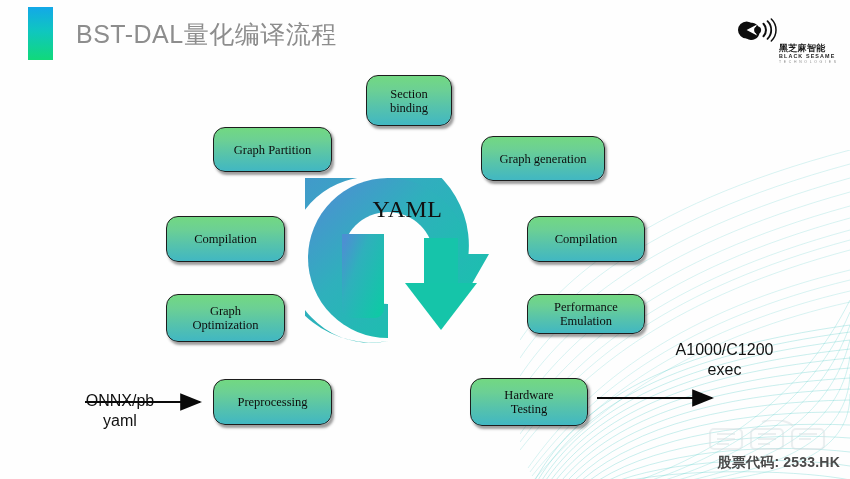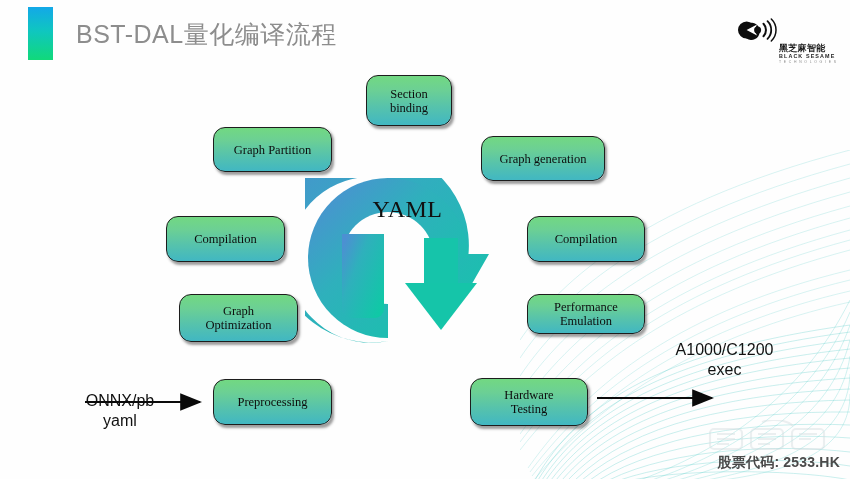--- a/index.html
+++ b/index.html
@@ -277,21 +277,21 @@
       </div>
       <div class="fbox" style="left: 481px; top: 136px; width: 124px; height: 45px;">
         <span style="white-space: pre-line;">Graph generation</span>
       </div>
       <div class="fbox" style="left: 166px; top: 216px; width: 119px; height: 46px;">
         <span style="white-space: pre-line;">Compilation</span>
       </div>
       <div class="fbox" style="left: 527px; top: 216px; width: 118px; height: 46px;">
         <span style="white-space: pre-line;">Compilation</span>
       </div>
-      <div class="fbox" style="left: 166px; top: 294px; width: 119px; height: 48px; margin-left: 13px;">
+      <div class="fbox" style="left: 166px; top: 294px; width: 119px; height: 48px;">
         <span style="white-space: pre-line;">Graph
 Optimization</span>
       </div>
       <div class="fbox" style="left: 527px; top: 294px; width: 118px; height: 40px;">
         <span style="white-space: pre-line;">Performance
 Emulation</span>
       </div>
       <div class="fbox" style="left: 213px; top: 379px; width: 119px; height: 46px;">
         <span style="white-space: pre-line;">Preprocessing</span>
       </div>

